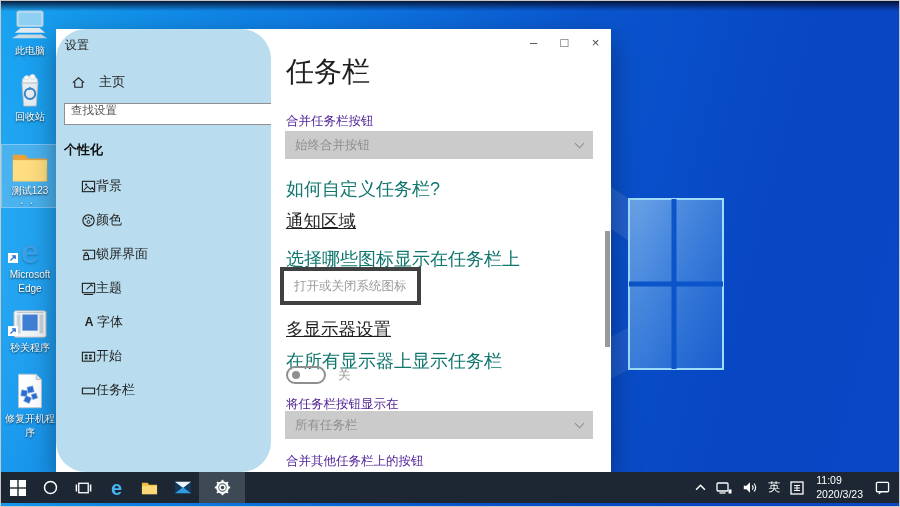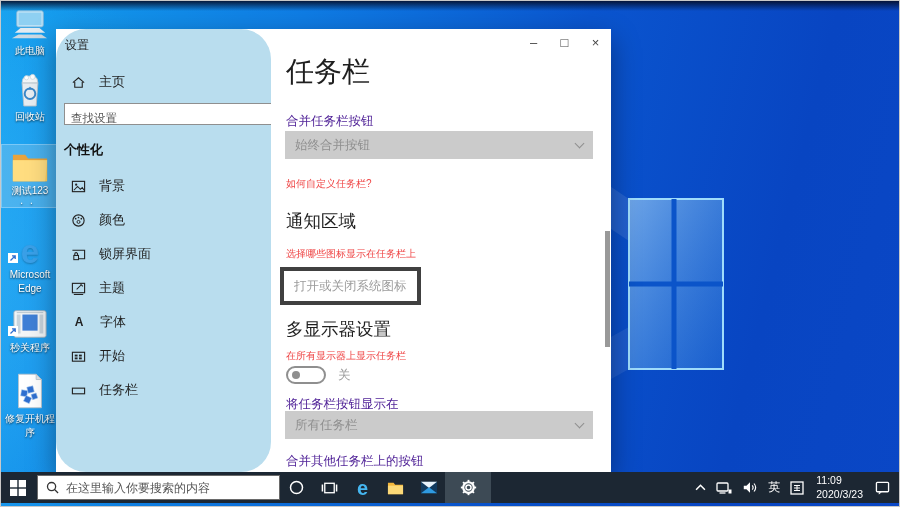--- a/index.html
+++ b/index.html
@@ -24,36 +24,36 @@
   .edge-glyph { font-size:33px; font-weight:bold; color:#3aa0e8; line-height:.95; text-shadow:0 1px 2px rgba(0,0,0,.25); }
   .shortcut-badge { position:absolute; left:6px; bottom:0; }
 
   
   .window { position:absolute; left:55px; top:28px; width:555px; height:443px; background:#fff;
     box-shadow:0 10px 26px rgba(0,0,0,.38); }
   .sidebar { position:absolute; left:0; top:0; width:215px; height:100%; background:#b9ddee;border-radius:30px; }
   .win-title { position:absolute; left:9px; top:8px; font-size:12px; color:#1f1f1f; }
   .home-row { position:absolute; left:15px; top:44px; display:flex; align-items:center; gap:13px; font-size:13px; color:#1f1f1f; cursor:pointer; }
   .side-search { position:absolute; left:8px; top:74px; width:232px; height:22px; background:#fff; border:1px solid #8f8f8f;
-    display:flex; align-items:flex-end; padding:0 6px; }
+    display:flex; align-items:flex-start; padding:0 6px; }
   .side-search input { flex:1; border:none; outline:none; font-size:11.5px; color:#333; background:transparent; }
   .side-search input::placeholder { color:#555; }
   .side-section { position:absolute; left:8px; top:112px; font-size:13px; font-weight:bold; color:#111; }
   .nav { position:absolute; left:0; top:140px; width:100%; }
-  .nav-item { height:34px; display:flex; align-items:center; gap:13px; padding-left:15px; font-size:13px; color:#1f1f1f; cursor:pointer; }
+  .nav-item { height:34px; display:flex; align-items:center; padding-left:25px; font-size:13px; color:#1f1f1f; cursor:pointer; }
   .fonts-glyph { font-size:12px; font-weight:bold; color:#222; width:16px; text-align:center; }
 
   .main { position:absolute; left:215px; top:0; width:340px; height:443px; background:#fff; }
   .controls { position:absolute; right:0; top:0; display:flex; }
   .ctrl { width:31px; height:26px; display:flex; align-items:center; justify-content:center; font-size:13px; color:#444; cursor:pointer; }
 
   .page-title { position:absolute; left:15px; top:24px; font-size:28px; font-weight:300; color:#1f1f1f; }
   .lbl-dark { position:absolute; font-size:12.5px; color:#4c1d95; }
-  .lbl-gray { position:absolute; font-size:10px; color:#ef4444; }
-  .sec-hdr { position:absolute; font-size:17.5px; font-weight:300; color:#1f1f1f; }
+  .lbl-gray { position:absolute; font-size:18px; color:#0f766e; }
+  .sec-hdr { position:absolute; font-size:17.5px; font-weight:300; color:#1f1f1f;text-decoration:underline; }
   .dropdown { position:absolute; left:14px; width:308px; height:28px; background:#cbcbcb; color:#8f8f8f;
     font-size:12.5px; display:flex; align-items:center; padding:0 10px; cursor:default; }
   .dropdown .dd-text { flex:1; }
   .chev { width:7px; height:7px; border-right:1.5px solid #8f8f8f; border-bottom:1.5px solid #8f8f8f;
     transform:rotate(45deg); margin-top:-4px; }
   .red-box { position:absolute; left:9px; top:238px; border:4px solid #404040; padding:5px 10px 6px; }
   .red-box span { font-size:12.5px; color:#9b9b9b; cursor:pointer; }
   .toggle-row { position:absolute; left:15px; top:337px; display:flex; align-items:center; gap:12px; }
   .toggle { width:40px; height:18px; border:2px solid #8f8f8f; border-radius:10px; position:relative; cursor:pointer; }
   .knob { position:absolute; left:4px; top:3px; width:8px; height:8px; border-radius:50%; background:#8f8f8f; }
@@ -307,27 +307,20 @@
   <div class="taskbar">
     <div class="tb-cell">
       <svg width="16" height="16" viewBox="0 0 16 16">
         <rect x="0" y="0" width="7.3" height="7.3" fill="#fff"></rect>
           <rect x="8.7" y="0" width="7.3" height="7.3" fill="#fff"></rect>
         <rect x="0" y="8.7" width="7.3" height="7.3" fill="#fff"></rect>
           <rect x="8.7" y="8.7" width="7.3" height="7.3" fill="#fff"></rect>
       </svg>
     </div>
 
-    <div class="tb-search">
-      <svg width="13" height="13" viewBox="0 0 14 14">
-        <circle cx="6" cy="6" r="4.4" fill="none" stroke="#333" stroke-width="1.4"></circle>
-        <path d="M9.5 9.5L13 13" stroke="#333" stroke-width="1.4"></path>
-      </svg>
-      <input type="text" placeholder="在这里输入你要搜索的内容" style="">
-    </div>
 
     <div class="tb-cell">
       <svg width="15" height="15" viewBox="0 0 16 16">
         <circle cx="8" cy="8" r="6.4" fill="none" stroke="#fff" stroke-width="1.6"></circle>
       </svg>
     </div>
     <div class="tb-cell">
       <svg width="17" height="14" viewBox="0 0 18 14">
         <rect x="4" y="2" width="10" height="10" fill="none" stroke="#fff" stroke-width="1.4"></rect>
         <path d="M1.5 3.2v7.6M16.5 3.2v7.6" stroke="#fff" stroke-width="1.6"></path>

